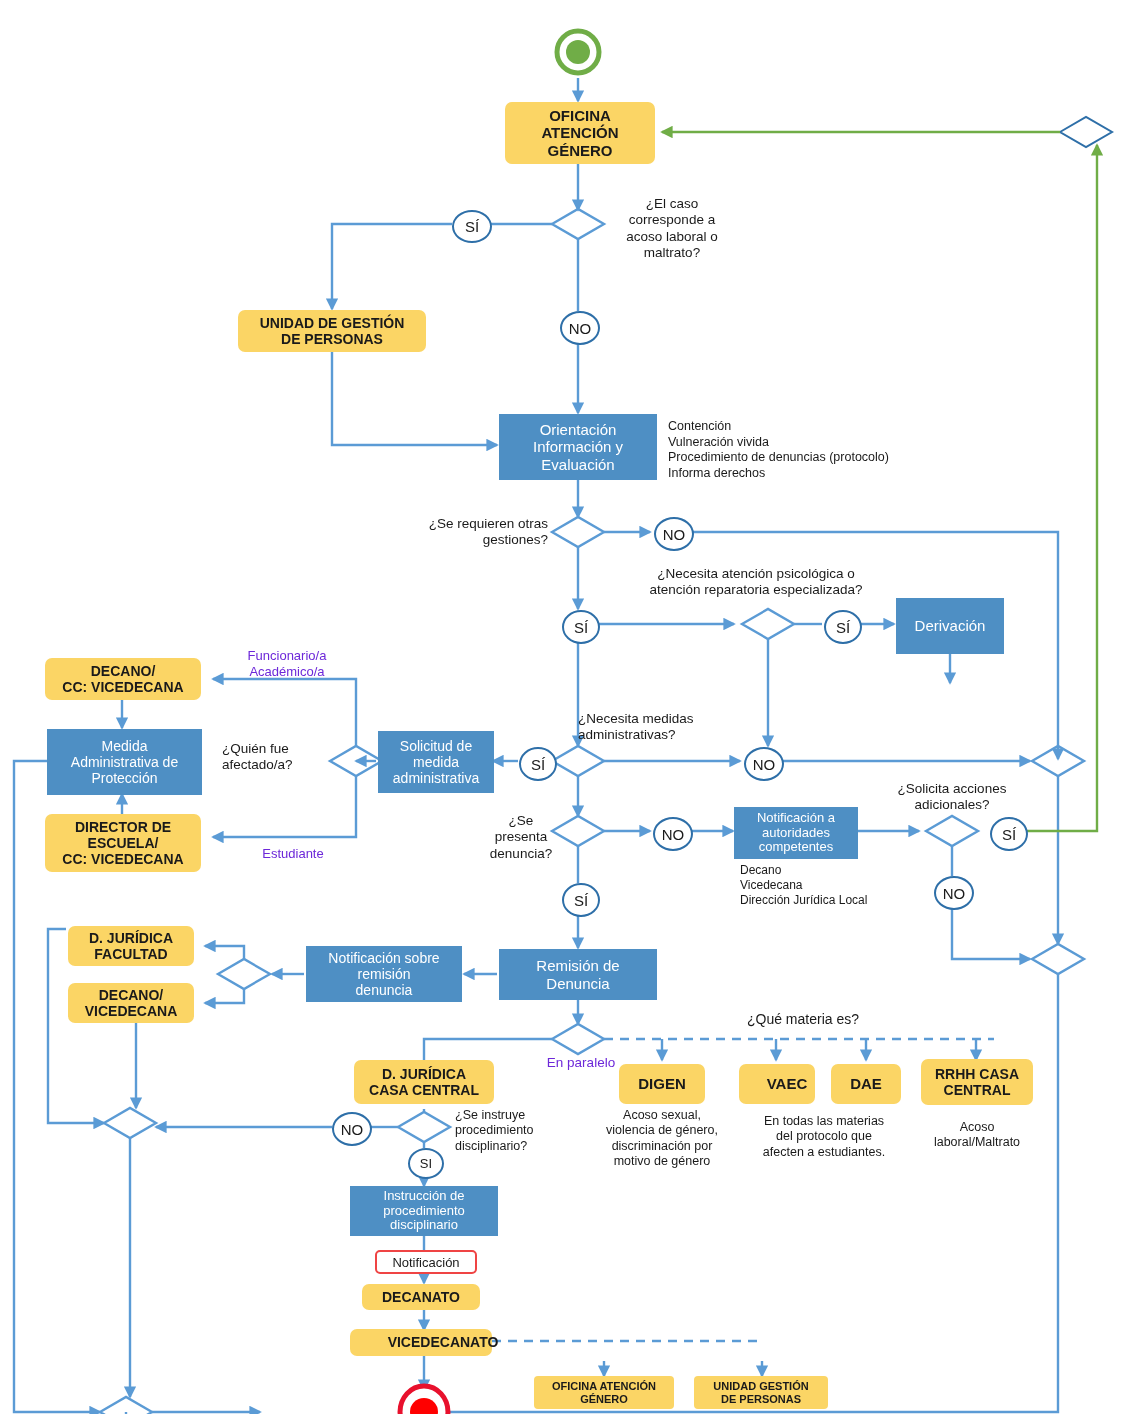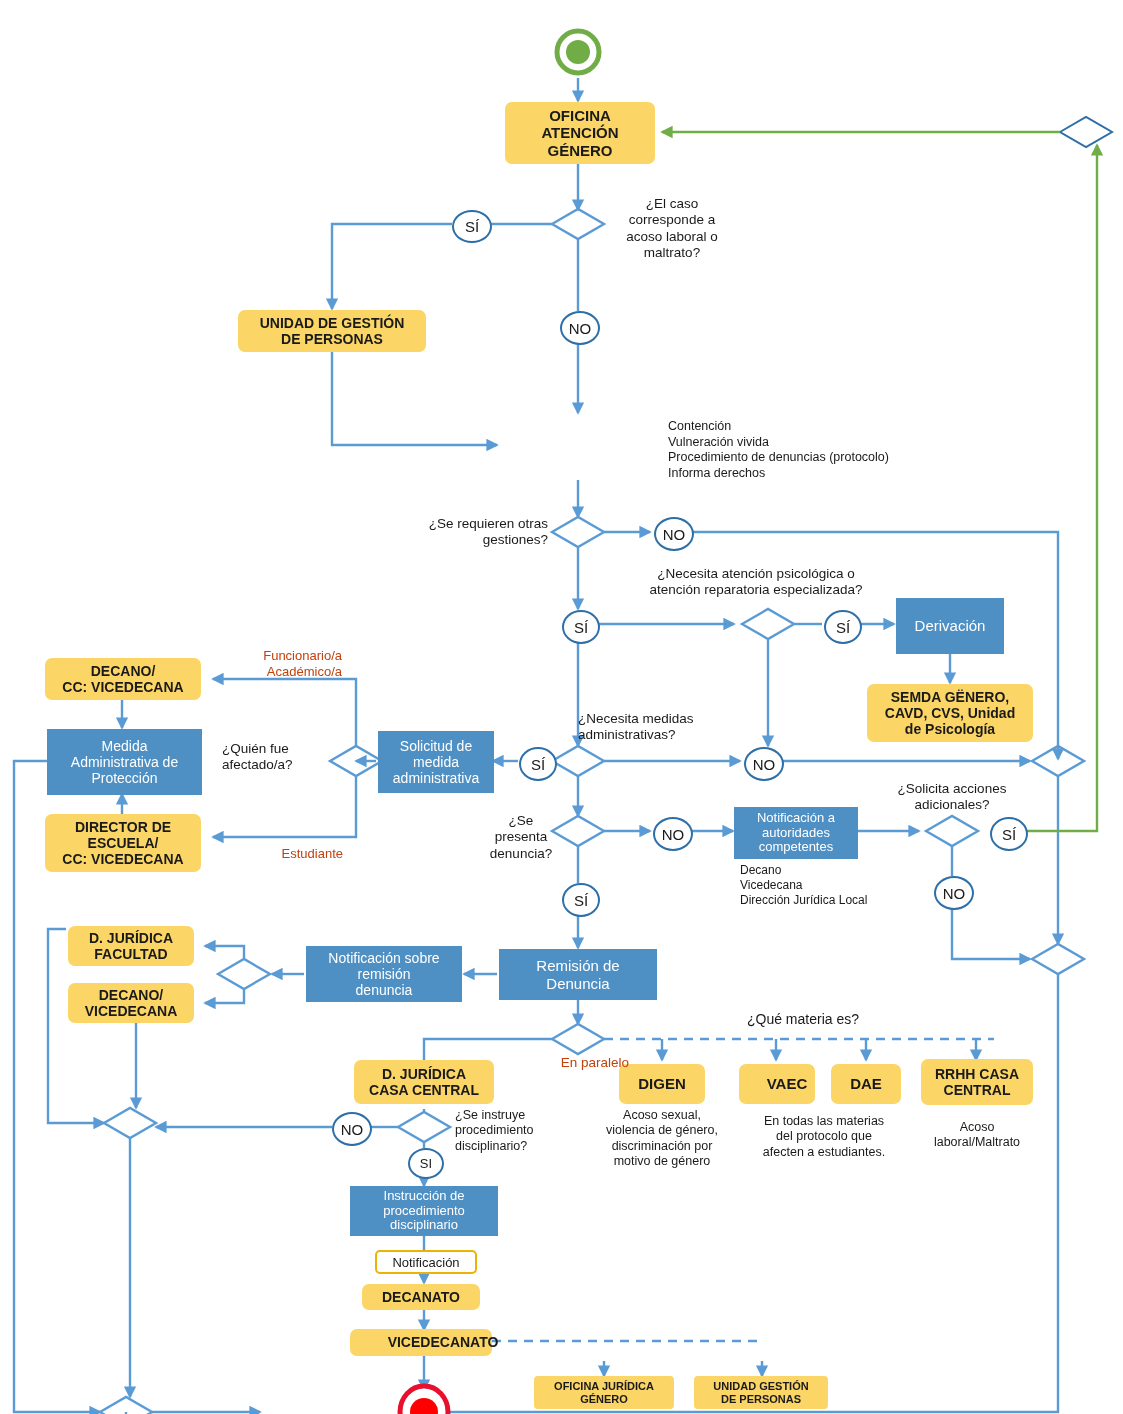--- a/index.html
+++ b/index.html
@@ -4,24 +4,24 @@
 <style>
   html,body{margin:0;padding:0;background:#ffffff;}
   body{font-family:"Liberation Sans", sans-serif;}
   #canvas{position:relative;width:1123px;height:1414px;overflow:hidden;background:#fff;margin-top:28px;}
   svg#wires{position:absolute;left:0;top:0;width:1123px;height:1414px;}
   .node{position:absolute;box-sizing:border-box;display:flex;align-items:center;justify-content:center;text-align:center;line-height:1.15;}
   .yellow{background:#FBD565;color:#1a1a1a;font-weight:bold;border-radius:7px;}
   .blue{background:#4E8FC4;color:#ffffff;font-weight:normal;}
   .note{position:absolute;color:#1a1a1a;line-height:1.25;text-align:left;}
   .qlabel{position:absolute;color:#1a1a1a;line-height:1.22;text-align:center;}
-  .ylabel{position:absolute;color:#c2410c;line-height:1.22;text-align:right;}
+  .ylabel{position:absolute;color:#6d28d9;line-height:1.22;text-align:center;}
   .pill{position:absolute;border:2px solid #2E6FA8;border-radius:50%;background:#fff;color:#1a1a1a;
         display:flex;align-items:center;justify-content:center;font-size:15px;}
-  .notifbox{position:absolute;border:2px solid #eab308;border-radius:5px;background:#fff;color:#1a1a1a;
+  .notifbox{position:absolute;border:2px solid #ef4444;border-radius:5px;background:#fff;color:#1a1a1a;
         display:flex;align-items:center;justify-content:center;font-size:13px;}
   .smallyellow{background:#FBD565;color:#1a1a1a;font-weight:bold;border-radius:4px;font-size:11px;}
 </style>
 </head>
 <body>
 
 <div id="canvas">
 
   <svg id="wires" viewBox="0 0 1123 1414">
     <defs>
@@ -193,32 +193,32 @@
     </div>
   </div>
 
   <div class="node yellow" style="left:238px;top:282px;width:188px;height:42px;font-size:14px;">
     <div>
       <div>UNIDAD DE GESTIÓN</div>
       <div>DE PERSONAS</div>
     </div>
   </div>
 
+  <div class="node blue" style="left:499px;top:386px;width:158px;height:66px;font-size:15px;">
+    <div>
+      <div>Orientación</div>
+      <div>Información y</div>
+      <div>Evaluación</div>
+    </div>
+  </div>
 
   <div class="node blue" style="left:896px;top:570px;width:108px;height:56px;font-size:15px;">
     <span>Derivación</span>
   </div>
 
-  <div class="node yellow" style="left:867px;top:656px;width:166px;height:58px;font-size:14px;">
-    <div>
-      <div>SEMDA GËNERO,</div>
-      <div>CAVD, CVS, Unidad</div>
-      <div>de Psicología</div>
-    </div>
-  </div>
 
   <div class="node yellow" style="left:45px;top:630px;width:156px;height:42px;font-size:14px;">
     <div>
       <div>DECANO/</div>
       <div>CC: VICEDECANA</div>
     </div>
   </div>
 
   <div class="node blue" style="left:47px;top:701px;width:155px;height:66px;font-size:14px;">
     <div>
@@ -319,21 +319,21 @@
   <div class="node yellow" style="left:362px;top:1256px;width:118px;height:26px;font-size:14px;">
     <span>DECANATO</span>
   </div>
 
   <div class="node yellow" style="left:350px;top:1301px;width:142px;height:27px;font-size:14px;padding-left:44px;">
     <span>VICEDECANATO</span>
   </div>
 
   <div class="node smallyellow" style="left:534px;top:1348px;width:140px;height:33px;">
     <div>
-      <div>OFICINA  JURÍDICA</div>
+      <div>OFICINA  ATENCIÓN</div>
       <div>GÉNERO</div>
     </div>
   </div>
 
   <div class="node smallyellow" style="left:694px;top:1348px;width:134px;height:33px;">
     <div>
       <div>UNIDAD GESTIÓN</div>
       <div>DE PERSONAS</div>
     </div>
   </div>

